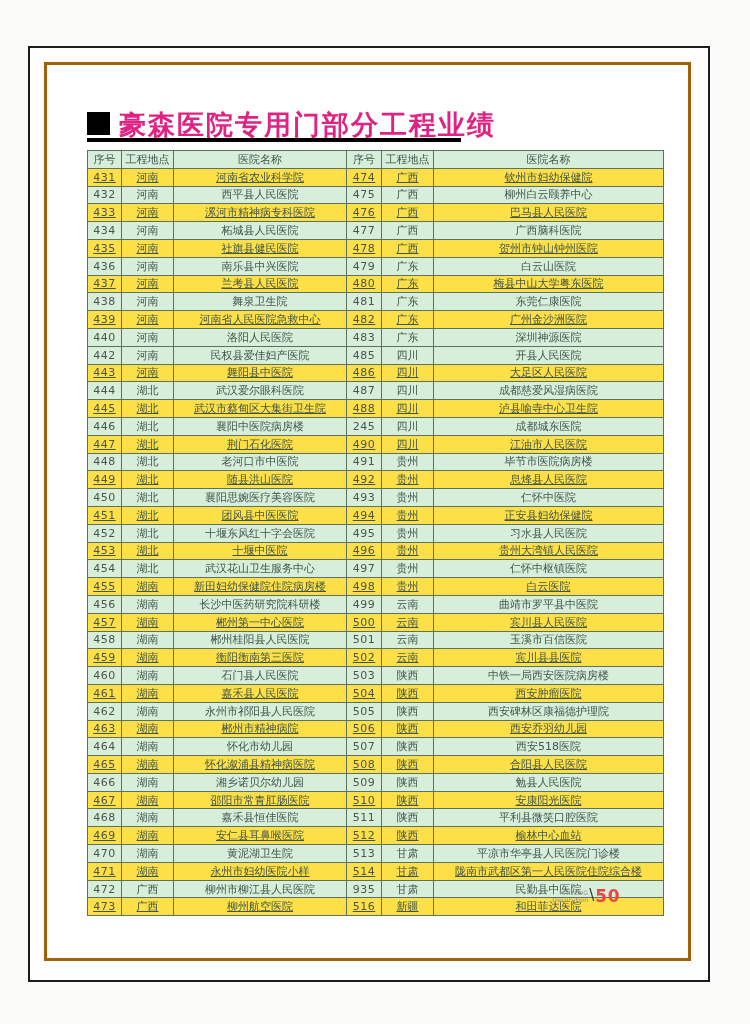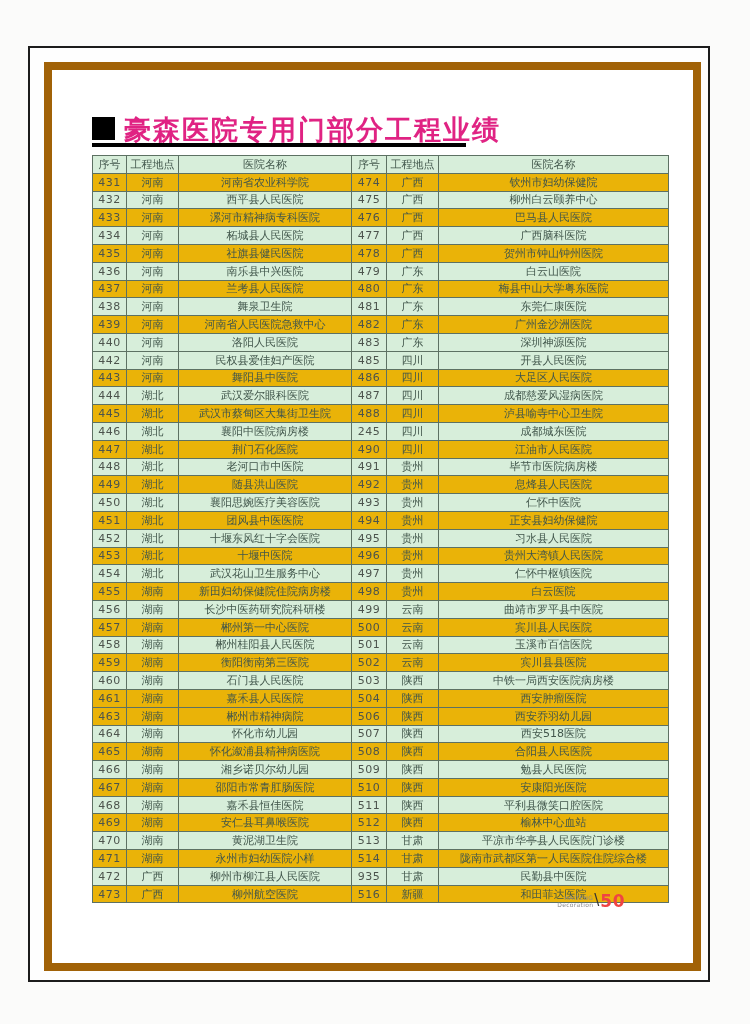--- a/index.html
+++ b/index.html
@@ -8,21 +8,21 @@
     background:#fbfbfa;
     font-family:"DejaVu Sans","Liberation Sans",sans-serif;
     overflow:hidden;
   }
   .outer-frame{
     position:absolute;left:28px;top:46px;width:678px;height:932px;
     border:2px solid #1c1c1c;background:#fefefe;
   }
   .inner-frame{
     position:absolute;left:14px;top:14px;width:641px;height:893px;
-    border:8px solid #a16207;background:#ffffff;
+    border:3px solid #a16207;background:#ffffff;
   }
   .title-block{
     position:absolute;left:40px;top:42px;width:385px;height:36px;
   }
   .title-square{
     position:absolute;left:0;top:5px;width:23px;height:23px;background:#000;
   }
   .title-text{
     position:absolute;left:32px;top:0;
     font-size:27px;font-weight:bold;letter-spacing:2px;
@@ -37,21 +37,21 @@
     font-size:11px;color:#41564b;
   }
   .perf-table td,.perf-table th{
     border:1px solid #5d7163;
     height:16.8px;line-height:13px;
     text-align:center;vertical-align:middle;
     padding:0 1px;overflow:hidden;white-space:nowrap;
     font-weight:normal;
   }
   .perf-table tr.green{background:#d7eeda;border-radius:6px;}
-  .perf-table tr.white{background:#eab308;}
+  .perf-table tr.white{background:#fde047;text-decoration:underline;}
   .num-cell{color:#4c544d;letter-spacing:0.5px;}
   .footer{
     position:absolute;right:68px;bottom:52px;
     display:flex;align-items:center;gap:1px;
   }
   .brand{
     display:flex;flex-direction:column;align-items:flex-end;
     font-size:6px;line-height:7px;color:#8b8b8b;letter-spacing:0.3px;
   }
   .slash{
@@ -326,20 +326,28 @@
             <td>中铁一局西安医院病房楼</td>
           </tr>
           <tr class="white">
             <td class="num-cell">461</td>
             <td>湖南</td>
             <td>嘉禾县人民医院</td>
             <td class="num-cell">504</td>
             <td>陕西</td>
             <td>西安肿瘤医院</td>
           </tr>
+          <tr class="green">
+            <td class="num-cell">462</td>
+            <td>湖南</td>
+            <td>永州市祁阳县人民医院</td>
+            <td class="num-cell">505</td>
+            <td>陕西</td>
+            <td>西安碑林区康福德护理院</td>
+          </tr>
           <tr class="white">
             <td class="num-cell">463</td>
             <td>湖南</td>
             <td>郴州市精神病院</td>
             <td class="num-cell">506</td>
             <td>陕西</td>
             <td>西安乔羽幼儿园</td>
           </tr>
           <tr class="green">
             <td class="num-cell">464</td>

